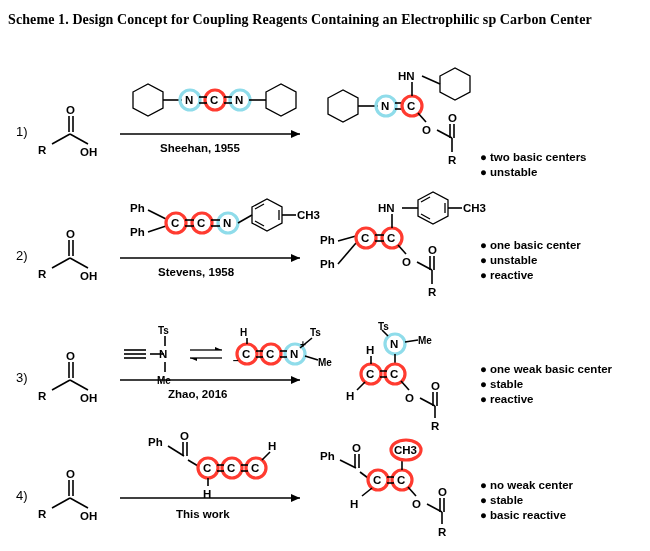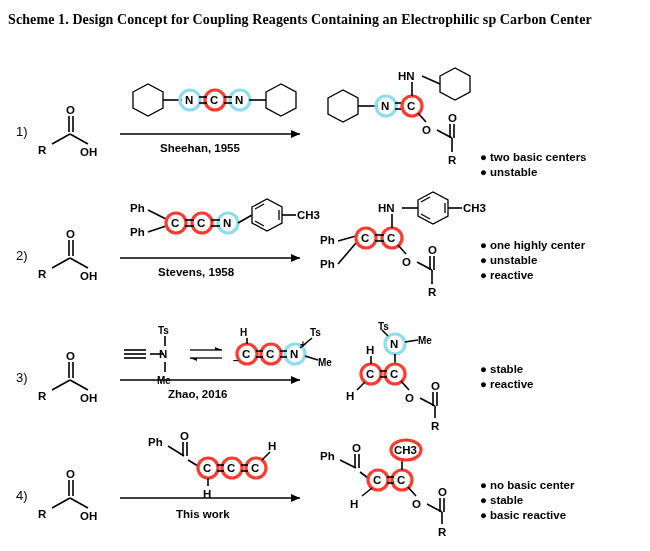--- a/index.html
+++ b/index.html
@@ -207,21 +207,21 @@
       <line class="bond" x1="417" y1="76" x2="432" y2="84"></line>
       <line class="bond" x1="430" y1="84" x2="430" y2="70"></line>
       <line class="bond" x1="434" y1="84" x2="434" y2="70"></line>
       <text class="atom" x="428" y="68">O</text>
       <line class="bond" x1="432" y1="84" x2="432" y2="98"></line>
       <text class="atom" x="428" y="110">R</text>
     </g>
   </svg>
 
   <div class="bullets" style="left:480px;top:52px;">
-    <div><span class="dot">●</span><span>one highly center</span></div>
+    <div><span class="dot">●</span><span>one basic center</span></div>
     <div><span class="dot">●</span><span>unstable</span></div>
     <div><span class="dot">●</span><span>reactive</span></div>
   </div>
 </div>
 
 <div class="rowwrap" style="top:318px;height:110px;">
   <div class="rowlabel" style="left:16px;top:52px;">3)</div>
 
   <svg width="650" height="115">
     <g>
@@ -308,20 +308,21 @@
       <line class="bond" x1="420" y1="80" x2="435" y2="88"></line>
       <line class="bond" x1="433" y1="88" x2="433" y2="74"></line>
       <line class="bond" x1="437" y1="88" x2="437" y2="74"></line>
       <text class="atom" x="431" y="72">O</text>
       <line class="bond" x1="435" y1="88" x2="435" y2="100"></line>
       <text class="atom" x="431" y="112">R</text>
     </g>
   </svg>
 
   <div class="bullets" style="left:480px;top:44px;">
+    <div><span class="dot">●</span><span>one weak basic center</span></div>
     <div><span class="dot">●</span><span>stable</span></div>
     <div><span class="dot">●</span><span>reactive</span></div>
   </div>
 </div>
 
 <div class="rowwrap" style="top:430px;height:120px;">
   <div class="rowlabel" style="left:16px;top:58px;">4)</div>
 
   <svg width="650" height="120">
     <g>
@@ -395,17 +396,17 @@
       <line class="bond" x1="427" y1="74" x2="442" y2="82"></line>
       <line class="bond" x1="440" y1="82" x2="440" y2="68"></line>
       <line class="bond" x1="444" y1="82" x2="444" y2="68"></line>
       <text class="atom" x="438" y="66">O</text>
       <line class="bond" x1="442" y1="82" x2="442" y2="94"></line>
       <text class="atom" x="438" y="106">R</text>
     </g>
   </svg>
 
   <div class="bullets" style="left:480px;top:48px;">
-    <div><span class="dot">●</span><span>no basic center</span></div>
+    <div><span class="dot">●</span><span>no weak center</span></div>
     <div><span class="dot">●</span><span>stable</span></div>
     <div><span class="dot">●</span><span>basic reactive</span></div>
   </div>
 </div>
 
 </body></html>

